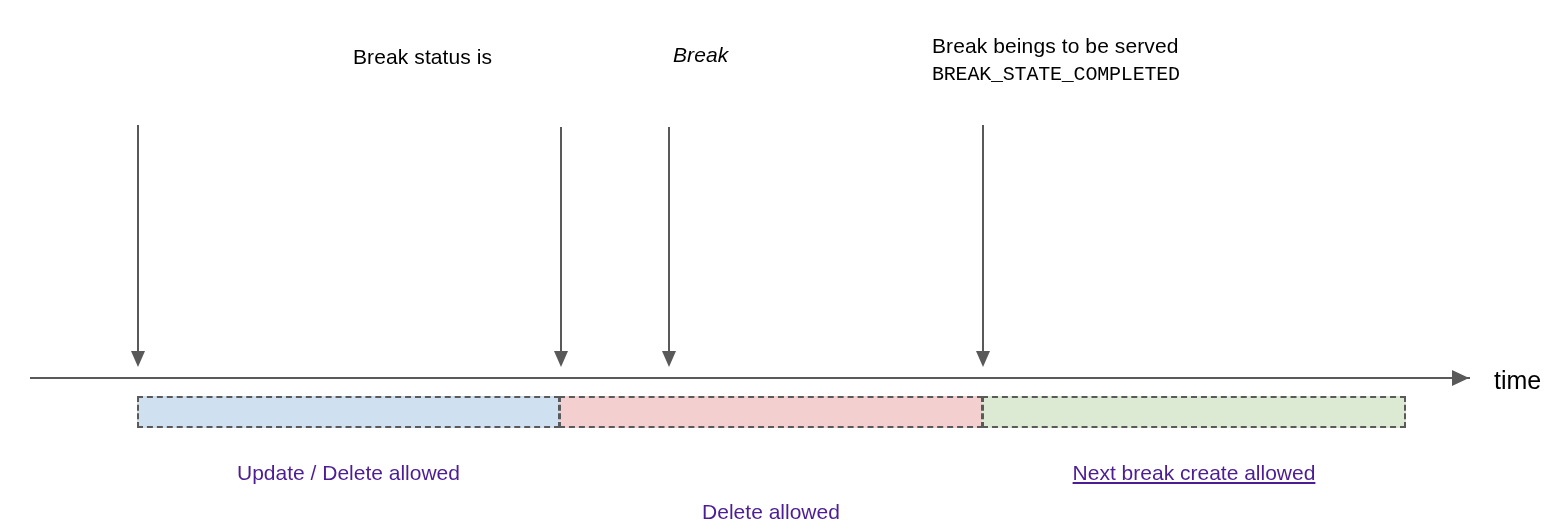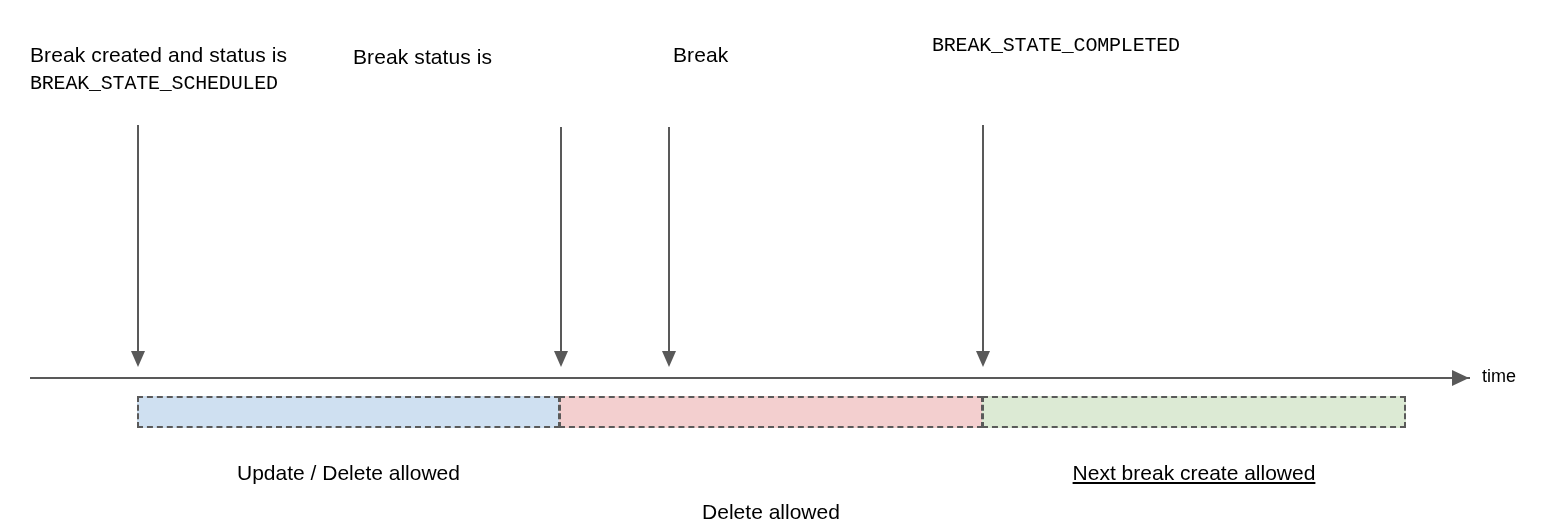--- a/index.html
+++ b/index.html
@@ -69,63 +69,61 @@
   #axis-head {
     position: absolute;
     width: 0;
     height: 0;
     border-top: 8px solid transparent;
     border-bottom: 8px solid transparent;
     border-left: 17px solid #595959;
   }
   #axis-label {
     position: absolute;
-    font-size: 18px;
+    font-size: 25px;
     font-family: "Liberation Sans", sans-serif;
     color: #000;
+    margin-left: 12px;
   }
 
   
   .phase {
     position: absolute;
     height: 32px;
     box-sizing: border-box;
     border: 2px dashed #5a5a5a;
   }
   .phase + .phase { border-left-width: 2px; }
 
   
   .caption {
     position: absolute;
     text-align: center;
     font-size: 21px;
     font-family: "Liberation Sans", sans-serif;
-    color: #000000;
+    color: #4c1d95;
     white-space: nowrap;
   }
 </style>
 </head>
 <body>
 
 <div id="stage">
 
-  <div class="anno" style="left:30px; top:40px;">
-    <span class="ln">Break created and status is</span>
-    <span class="ln mono">BREAK_STATE_SCHEDULED</span>
-  </div>
 
   <div class="anno" style="left:353px; top:42px;">
     <span class="ln">Break status is</span>
   </div>
 
-  <div class="anno" style="left:673px; top:40px;">
+  <div class="anno" style="left:673px; top:40px;font-style:italic;">
     <span class="ln">Break</span>
   </div>
 
   <div class="anno" style="left:932px; top:31px;">
+    <span class="ln">Break beings to be served</span>
     <span class="ln mono">BREAK_STATE_COMPLETED</span>
   </div>
 
   <div class="vtick" style="left:131px; top:125px; height:242px;">
     <div class="stem" style="height:226px;"></div>
     <div class="head" style="top:226px;"></div>
   </div>
 
   <div class="vtick" style="left:554px; top:127px; height:240px;">
     <div class="stem" style="height:224px;"></div>

